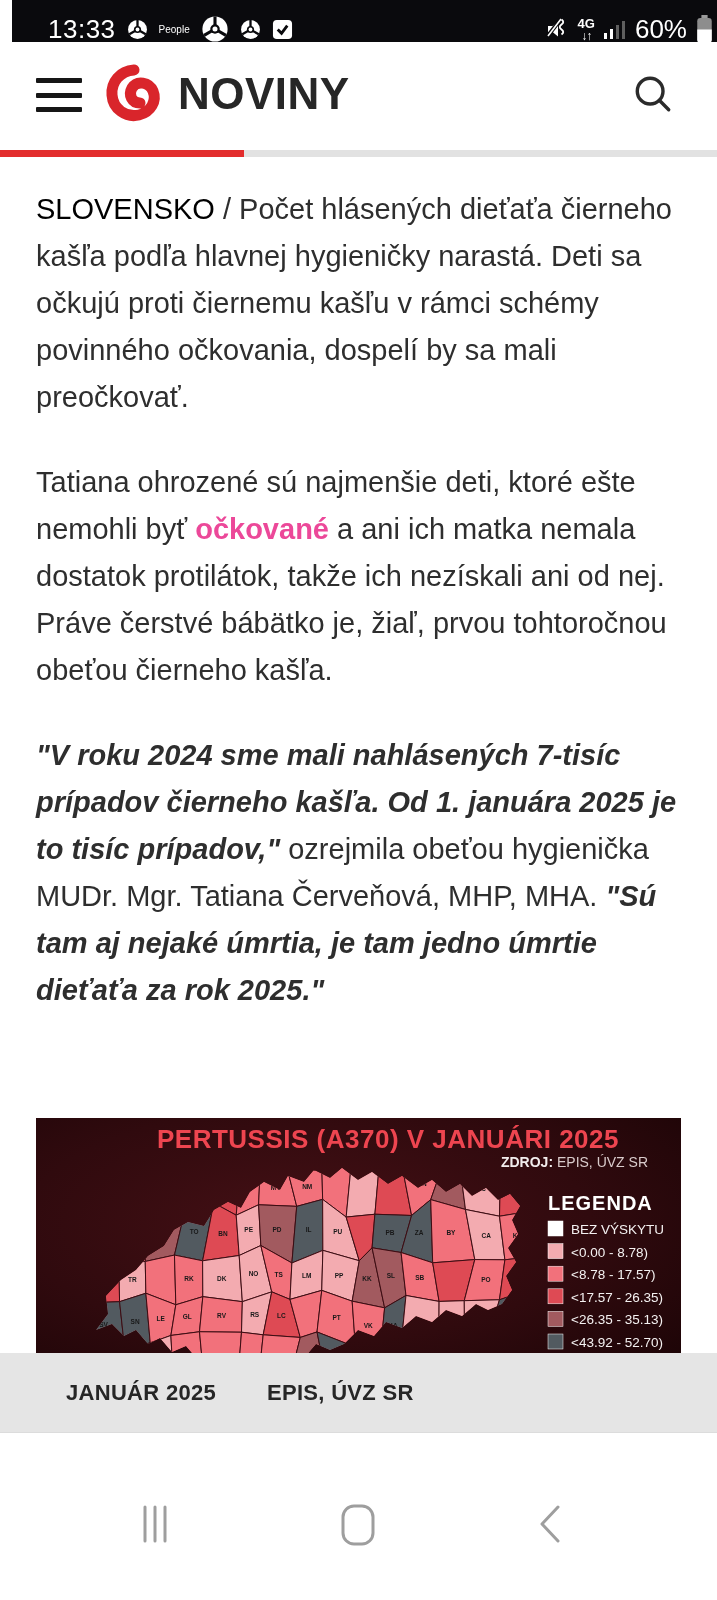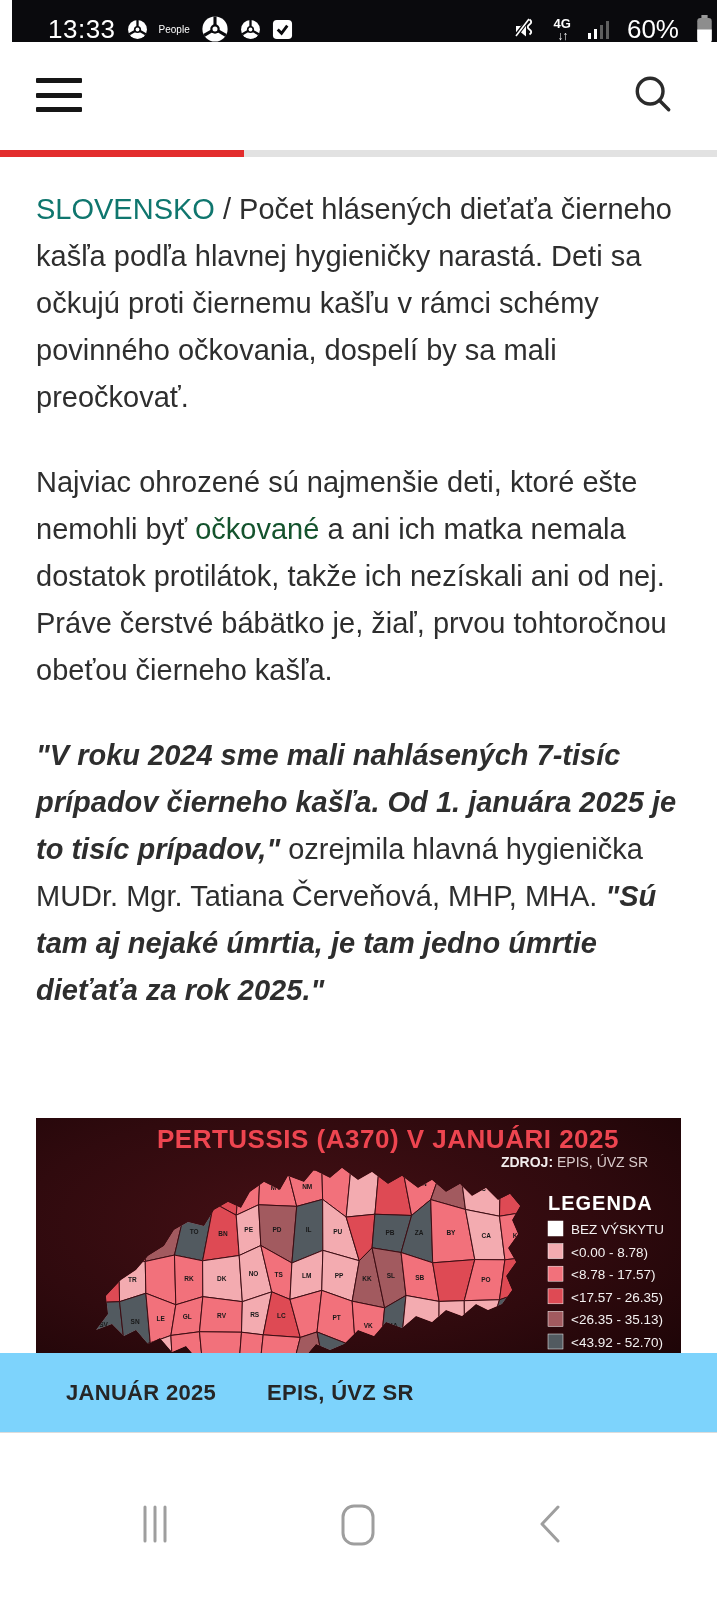--- a/index.html
+++ b/index.html
@@ -7,21 +7,21 @@
   .screen { position:relative; width:717px; height:1600px; background:#ffffff;
             font-family:"Liberation Sans", sans-serif; overflow:hidden; }
 
   
   .statusbar { position:absolute; top:0; left:12px; width:717px; height:58px;
                background:#0a0a0d; color:#fff; display:flex; align-items:center;
                justify-content:space-between; padding:0 16px 0 36px; }
   .sb-left { display:flex; align-items:center; gap:11px; }
   .sb-time { font-size:26px; letter-spacing:.5px; }
   .sb-people { font-size:10px; font-weight:normal; }
-  .sb-right { display:flex; align-items:center; gap:17px; }
+  .sb-right { display:flex; align-items:center; gap:9px; }
   .sb-net { display:flex; flex-direction:column; align-items:center; line-height:1; }
   .sb-net .g { font-size:13px; font-weight:bold; }
   .sb-net .arr { font-size:12px; letter-spacing:-1px; }
   .sb-batt-text { font-size:26px; }
 
   
   .header { position:absolute; top:42px; left:0; width:717px; height:108px; background:#fff; }
   .hamburger { position:absolute; left:36px; top:36px; width:46px; height:34px;
                display:flex; flex-direction:column; justify-content:space-between;
                background:none; border:none; cursor:pointer; }
@@ -32,28 +32,28 @@
   .search-btn { position:absolute; right:44px; top:32px; background:none; border:none; cursor:pointer; }
 
   
   .progress { position:absolute; top:150px; left:0; width:717px; height:7px; background:#e2e2e2; }
   .progress-fill { height:7px; background:#e32d2d; width:34%; }
 
   
   .article p { position:absolute; left:36px; width:648px; font-size:29px;
                line-height:47px; color:#2e2e2e; }
   .p1 { top:186px; } .p2 { top:459px; } .p3 { top:732px; }
-  .red-tag { color:#0f766e; }
-  .red-link { color:#14532d; font-weight:normal; text-decoration:none; }
+  .red-tag { color:#000000; }
+  .red-link { color:#ec4899; font-weight:bold; text-decoration:none; }
   .quote { font-weight:bold; font-style:italic; }
 
   
   .mapfig { position:absolute; left:36px; top:1118px; width:645px; height:268px; }
   .caption-bar { position:absolute; top:1353px; left:0; width:717px; height:80px;
-                 background:#7dd3fc; border-bottom:1px solid #dcdcdc; }
+                 background:#e5e5e5; border-bottom:1px solid #dcdcdc; }
   .cap { position:absolute; top:50%; transform:translateY(-50%);
          font-size:22px; font-weight:bold; color:#262626; letter-spacing:.3px; }
   .cap-date { left:66px; } .cap-src { left:267px; }
 
   
   .navbtn { position:absolute; background:none; border:none; cursor:pointer; }
   .nav-recents { left:133px; top:1503px; }
   .nav-home   { left:338px; top:1503px; }
   .nav-back   { left:536px; top:1503px; }
 </style>
@@ -114,38 +114,44 @@
       </svg>
     </div>
   </div>
 
   <header class="header">
     <button class="hamburger">
       <span></span>
         <span></span>
         <span></span>
     </button>
+    <button class="logo">
+      <svg width="64" height="64" viewBox="0 0 64 64">
+        <path d="M30 8 C 16 9 7 20 8 33 C 9 47 22 56 35 53 C 47 50 53 39 49 29 C 45 20 33 18 28 26 C 24 33 28 41 36 41" fill="none" stroke="#d9252b" stroke-width="11" stroke-linecap="round"></path>
+      </svg>
+      <span class="logo-text">NOVINY</span>
+    </button>
     <button class="search-btn">
       <svg width="40" height="40" viewBox="0 0 28 28">
         <circle cx="12" cy="12" r="9" stroke="#2b2b2b" stroke-width="2.4" fill="none"></circle>
         <path d="M18.6 18.6 L25 25" stroke="#2b2b2b" stroke-width="2.4" stroke-linecap="round"></path>
       </svg>
     </button>
   </header>
 
   <div class="progress">
     <div class="progress-fill" style="width: 34%;"></div>
   </div>
 
   <div class="article">
     <p class="p1"><span class="red-tag">SLOVENSKO</span><span> / </span><span>Počet hlásených dieťaťa čierneho kašľa podľa hlavnej hygieničky narastá. Deti sa očkujú proti čiernemu kašľu v rámci schémy povinného očkovania, dospelí by sa mali preočkovať.</span></p>
 
-    <p class="p2"><span>Najviac ohrozené sú najmenšie deti, ktoré ešte nemohli byť </span><a class="red-link" href="#">očkované</a><span> a ani ich matka nemala dostatok protilátok, takže ich nezískali ani od nej. Práve čerstvé bábätko je, žiaľ, prvou tohtoročnou obeťou čierneho kašľa.</span></p>
-
-    <p class="p3"><span class="quote">"V roku 2024 sme mali nahlásených 7-tisíc prípadov čierneho kašľa. Od 1. januára 2025 je to tisíc prípadov,"</span><span> ozrejmila hlavná hygienička MUDr. Mgr. Tatiana Červeňová, MHP, MHA. </span><span class="quote">"Sú tam aj nejaké úmrtia, je tam jedno úmrtie dieťaťa za rok 2025."</span></p>
+    <p class="p2"><span>Tatiana ohrozené sú najmenšie deti, ktoré ešte nemohli byť </span><a class="red-link" href="#">očkované</a><span> a ani ich matka nemala dostatok protilátok, takže ich nezískali ani od nej. Práve čerstvé bábätko je, žiaľ, prvou tohtoročnou obeťou čierneho kašľa.</span></p>
+
+    <p class="p3"><span class="quote">"V roku 2024 sme mali nahlásených 7-tisíc prípadov čierneho kašľa. Od 1. januára 2025 je to tisíc prípadov,"</span><span> ozrejmila obeťou hygienička MUDr. Mgr. Tatiana Červeňová, MHP, MHA. </span><span class="quote">"Sú tam aj nejaké úmrtia, je tam jedno úmrtie dieťaťa za rok 2025."</span></p>
   </div>
 
   <figure class="mapfig">
     <svg id="sk-map" width="645" height="268" viewBox="0 0 645 268">
       <defs>
         <radialGradient id="bgG" cx="42%" cy="40%" r="80%">
           <stop offset="0%" stop-color="#451015"></stop>
           <stop offset="55%" stop-color="#300a0e"></stop>
           <stop offset="100%" stop-color="#1b0406"></stop>
         </radialGradient>

